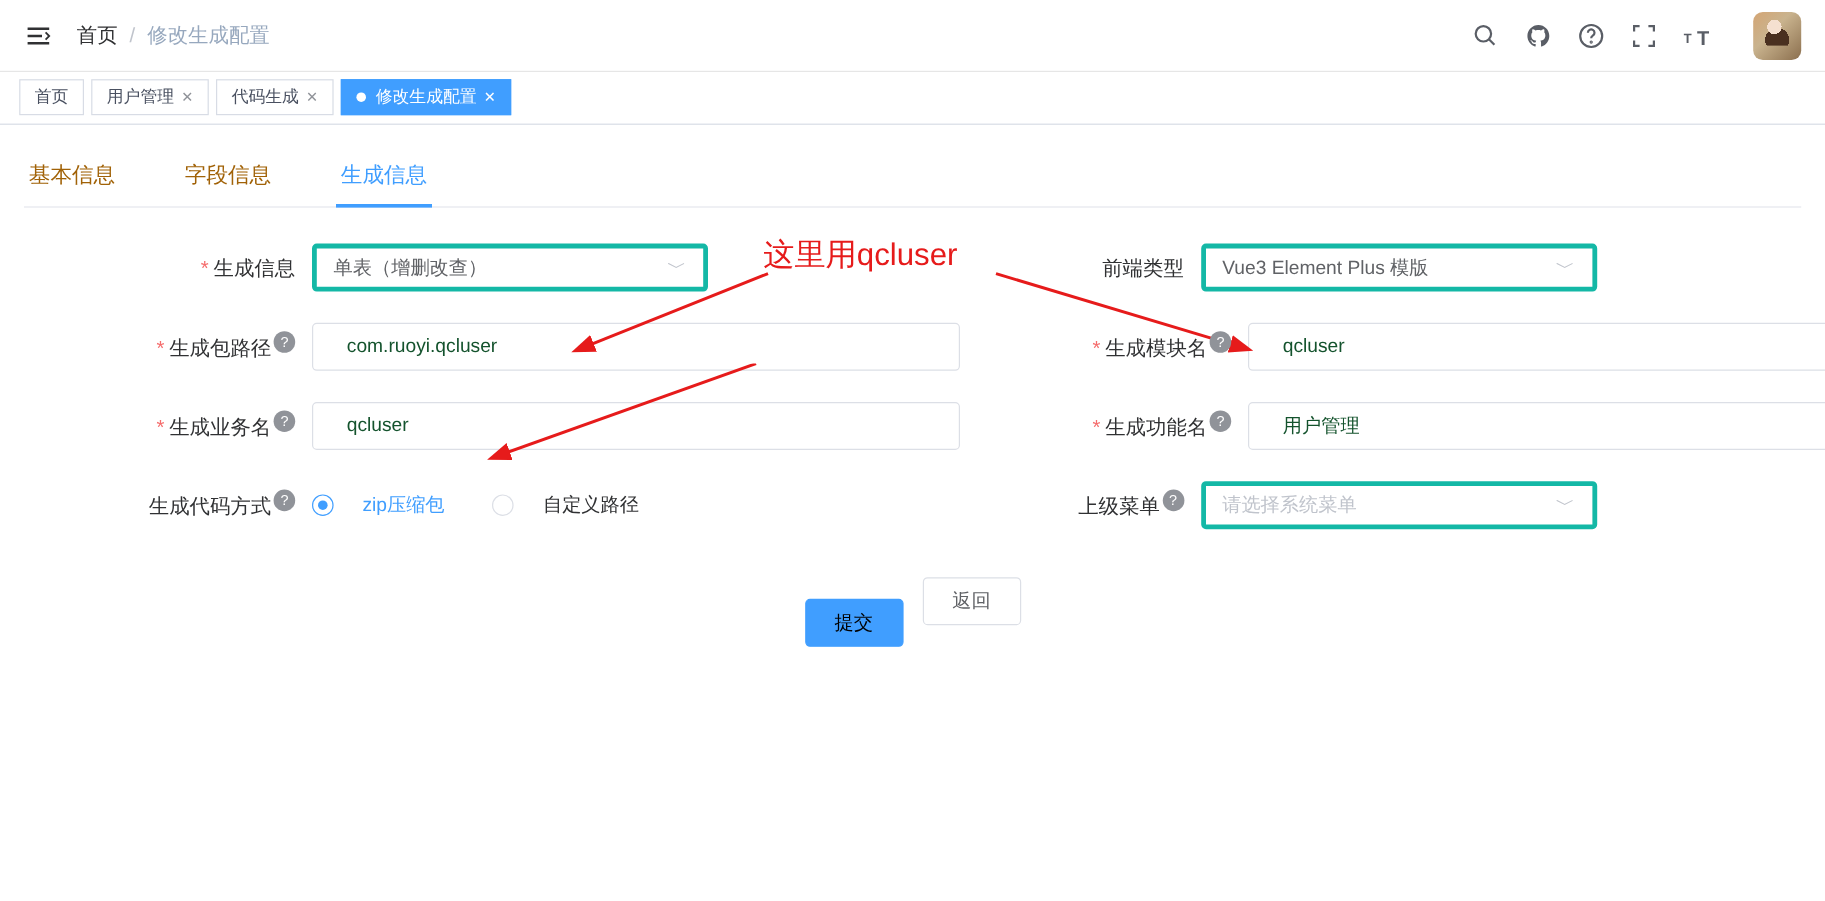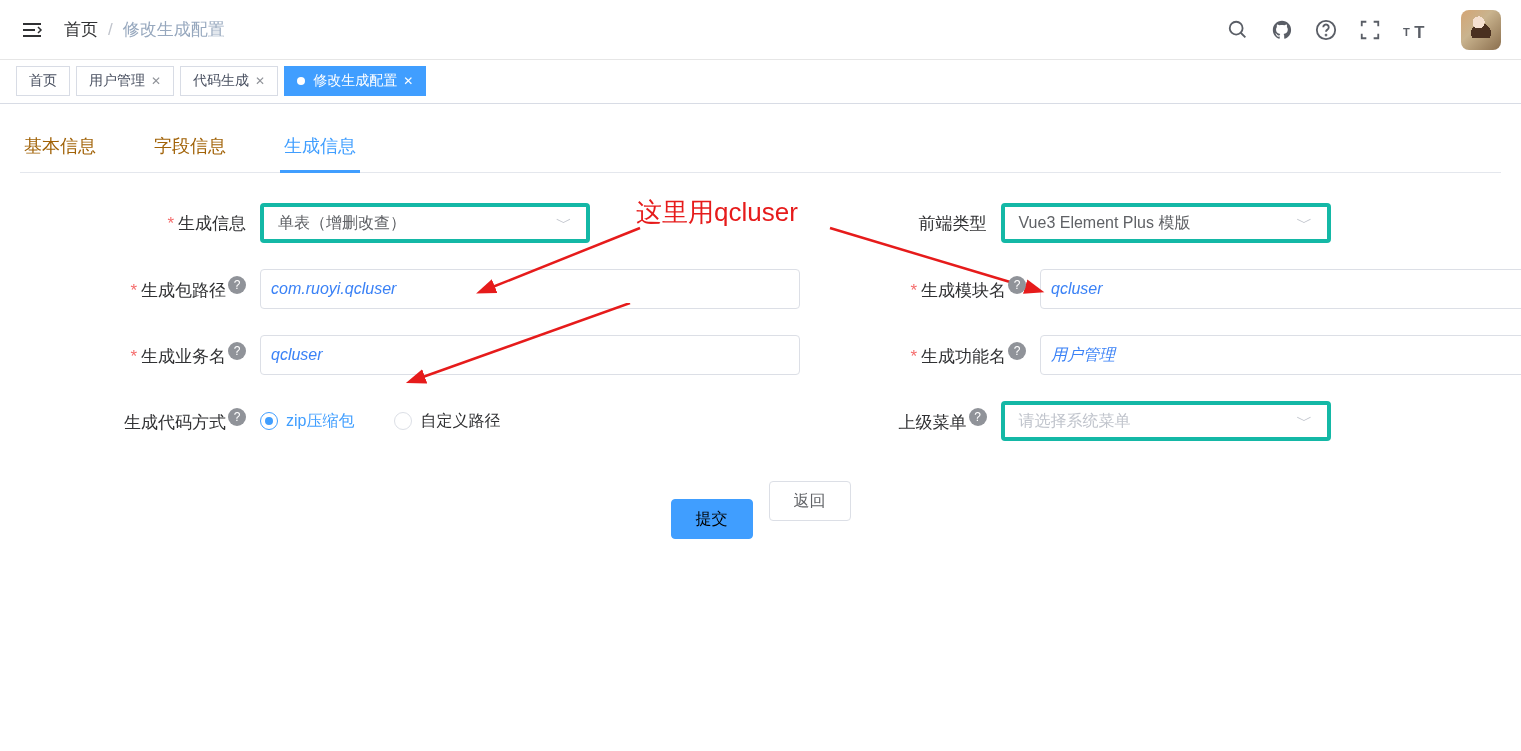--- a/index.html
+++ b/index.html
@@ -30,27 +30,27 @@
 .inner-tab.active { color: #409eff; }
 .inner-tab.active::after { content:''; position:absolute; left:0; right:0; bottom:-1px; height:3px; background:#409eff; }
 
 .form { position: relative; }
 .form-row { display: flex; margin-bottom: 26px; }
 .form-col { flex: 1; display: flex; align-items: center; }
 .form-label { width: 240px; text-align: right; padding-right: 14px; font-size: 17px; color: #303133; position: relative; }
 .form-label .req { color: #f56c6c; margin-right: 4px; }
 .help-icon { display: inline-flex; width: 18px; height: 18px; border-radius: 50%; background: #909399; color: #fff; font-size: 12px; align-items: center; justify-content: center; margin-left: 2px; vertical-align: super; }
 .form-control { flex: 0 0 auto; }
-.input { width: 330px; height: 40px; border: 1px solid #dcdfe6; border-radius: 4px; padding: 0 10px; font-size: 16px; color: #3b82f6; outline: none; font-style: italic; }
+.input { width: 330px; height: 40px; border: 1px solid #dcdfe6; border-radius: 4px; padding: 0 28px; font-size: 16px; color: #14532d; outline: none; }
 .input.wide { width: 540px; }
 .input::placeholder { color: #c0c4cc; }
 .select { width: 330px; height: 40px; border: 4px solid #14b8a6; border-radius: 4px; padding: 0 14px; font-size: 16px; color: #606266; display: flex; align-items: center; justify-content: space-between; cursor: pointer; }
 .select .arrow { color: #c0c4cc; }
 .radio-group { display: flex; gap: 40px; align-items: center; }
-.radio-item { display: flex; align-items: center; gap: 8px; cursor: pointer; font-size: 16px; }
+.radio-item { display: flex; align-items: center; gap: 24px; cursor: pointer; font-size: 16px; }
 .radio-circle { width: 18px; height: 18px; border-radius: 50%; border: 1px solid #dcdfe6; position: relative; }
 .radio-item.checked .radio-circle { border-color: #409eff; }
 .radio-item.checked .radio-circle::after { content:''; position:absolute; left:4px; top:4px; width:8px; height:8px; background:#409eff; border-radius:50%; }
 .radio-item.checked .radio-label { color: #409eff; }
 
 .form-actions { display: flex; justify-content: center; gap: 16px; margin-top: 40px; }
 .btn { height: 40px; padding: 0 24px; border-radius: 4px; font-size: 16px; cursor: pointer; border: 1px solid #dcdfe6; background: #fff; color: #606266; }
 .btn.primary { background: #409eff; border-color: #409eff; color: #000000; margin-top: 18px; }
 
 .annotation { position: absolute; color: #e61b1b; font-size: 26px; font-weight: 500; pointer-events: none; }

